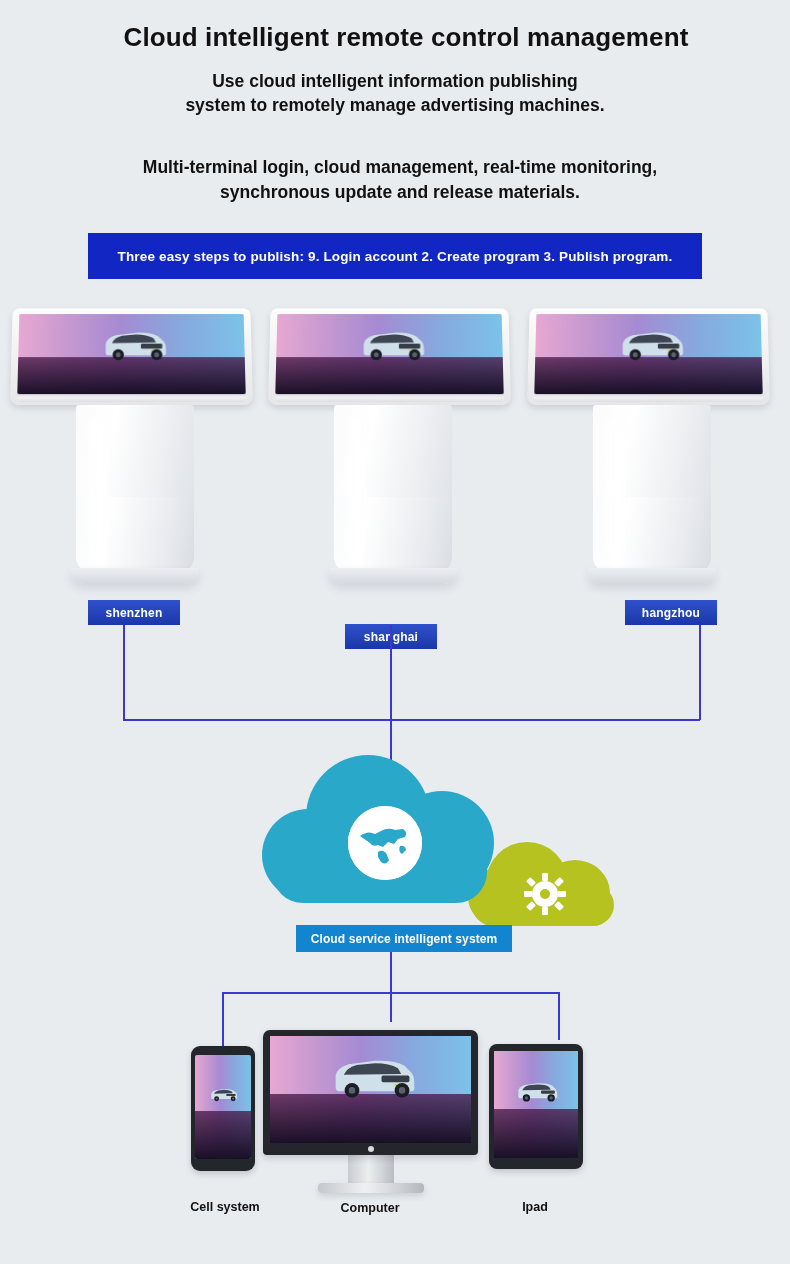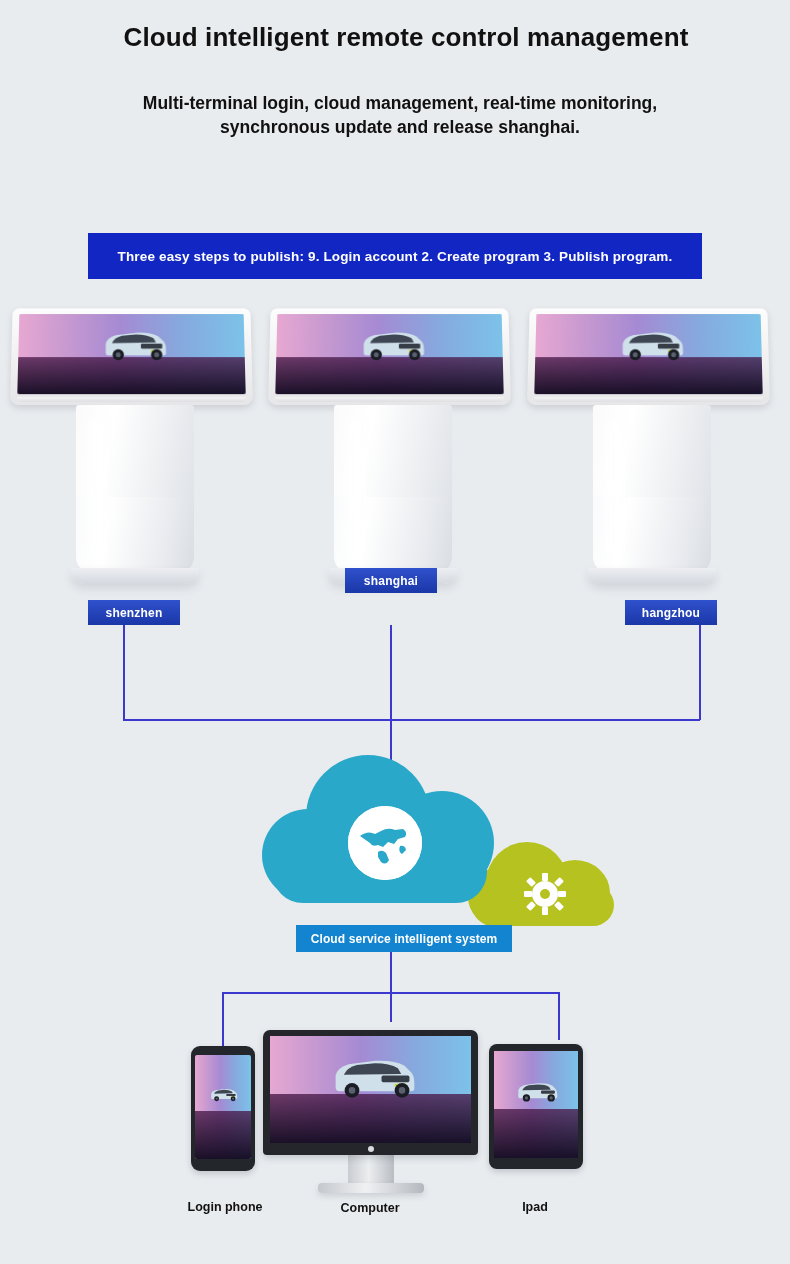--- a/index.html
+++ b/index.html
@@ -102,21 +102,21 @@
   }
 
   .city-label {
     position:absolute; width:92px; height:25px;
     background:linear-gradient(180deg,#2f51cc,#1b37a8);
     display:flex; align-items:center; justify-content:center;
     color:#fff; font-size:12px; font-weight:700;
     letter-spacing:.2px;
   }
   .cl-1 { left:88px;  top:600px; }
-  .cl-2 { left:345px; top:568px; }
+  .cl-2 { left:345px; top:624px; }
   .cl-3 { left:625px; top:600px; }
 
   
   .conn { position:absolute; background:#3b37cf; }
   .conn-v { width:1.6px; }
   .conn-h { height:1.6px; }
 
   
   .u1 { left:123px; top:625px;  height:95px; }
   .u2 { left:390px; top:625px;  height:222px; }
@@ -237,23 +237,27 @@
     position:absolute; left:0; right:0; bottom:0; height:46%;
     background:linear-gradient(180deg, rgba(74,26,74,.78), rgba(20,11,34,.97));
   }
   .scene .car { position:absolute; left:50%; transform:translateX(-48%); bottom:40%; width:58%; height:46%; }
 </style>
 </head>
 <body>
 
 <div class="header">
   <div class="title">Cloud intelligent remote control management</div>
+  <div class="subtitle">
+    <div>Use cloud intelligent information publishing</div>
+    <div>system to remotely manage advertising machines.</div>
+  </div>
   <div class="tagline">
     <div>Multi-terminal login, cloud management, real-time monitoring,</div>
-    <div>synchronous update and release shanghai.</div>
+    <div>synchronous update and release materials.</div>
   </div>
 </div>
 
 <div class="banner">
   <span class="banner-text">Three easy steps to publish: 9. Login account 2. Create program 3. Publish program.</span>
 </div>
 
 <div class="kiosk-row">
 
   <div class="kiosk kiosk-1">
@@ -458,15 +462,15 @@
             <circle cx="34" cy="48" r="4" fill="#5a6070"></circle>
           <circle cx="95" cy="48" r="9" fill="#1a1d24"></circle>
             <circle cx="95" cy="48" r="4" fill="#5a6070"></circle>
         </svg>
       </div>
     </div>
   </div>
 
 </div>
 
-<div class="dev-label dl-1">Login phone</div>
+<div class="dev-label dl-1">Cell system</div>
 <div class="dev-label dl-2">Computer</div>
 <div class="dev-label dl-3">Ipad</div>
 
 </body></html>

